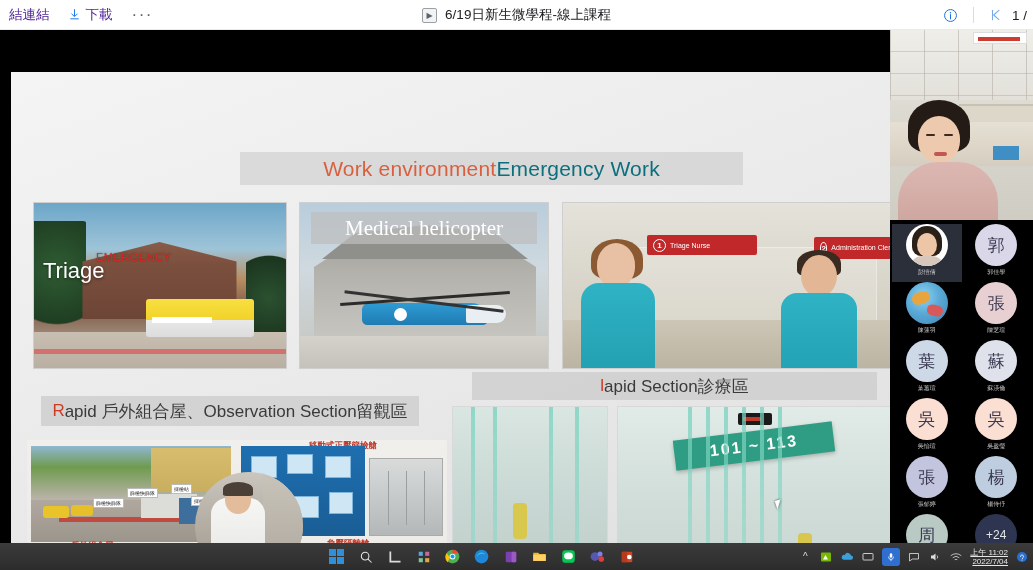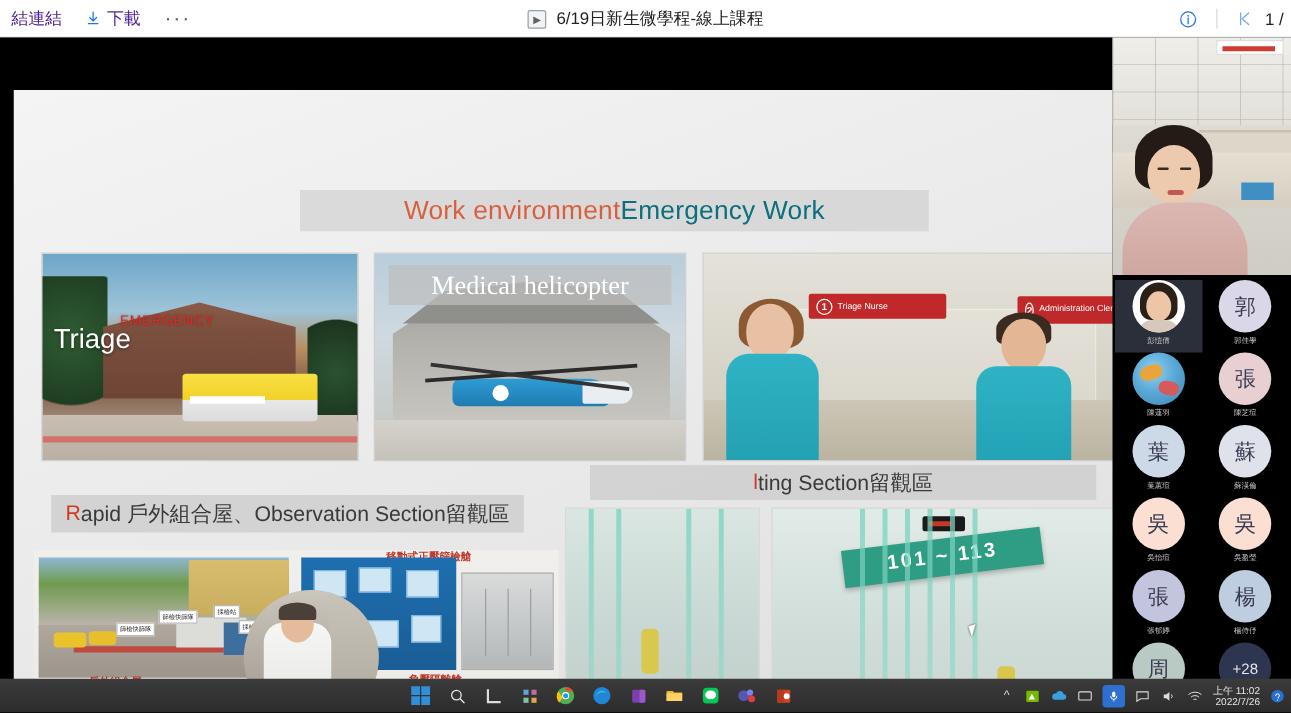--- a/index.html
+++ b/index.html
@@ -307,21 +307,21 @@
         background: linear-gradient(180deg,#3b3b3b 0%,#2c2c2c 100%); }
   .tb-icons { position: absolute; left: 328px; top: 0; height: 27px;
         display: flex; align-items: center; gap: 12px; }
   .ti { width: 17px; height: 17px; display: flex; align-items: center; justify-content: center;
         position: relative; cursor: pointer; }
   .win-logo { width: 15px; height: 15px; display: grid; grid-template-columns: 1fr 1fr;
         grid-template-rows: 1fr 1fr; gap: 1.5px; }
   .win-logo i { background: #2f8fd8; display: block; }
   .tray { position: absolute; right: 4px; top: 0; height: 27px;
         display: flex; align-items: center; gap: 7px; color: #e6e6e6; font-size: 8px; }
-  .tray .tclock { text-align: right; line-height: 9px; white-space: nowrap; }
+  .tray .tclock { text-align: right; line-height: 9px; white-space: nowrap; text-decoration: underline; }
   .tray .tico { width: 14px; height: 14px; display: flex; align-items: center; justify-content: center;
         font-size: 10px; color: #dcdcdc; }
   .mic-active { background: #2f6fd0; border-radius: 3px; width: 18px; height: 18px;
         display: flex; align-items: center; justify-content: center; color: #fff; font-size: 10px; }
 
   .cursor-arrow { position: absolute; left: 776px; top: 470px; width: 0; height: 0;
         border-left: 6px solid #fff; border-bottom: 9px solid transparent;
         transform: rotate(-18deg); filter: drop-shadow(0 0 1px rgba(0,0,0,.8)); }
 </style>
 </head>
@@ -419,21 +419,21 @@
         </div>
         <div class="nurseB">
           <div class="hair"></div>
             <div class="head"></div>
             <div class="body"></div>
         </div>
       </div>
 
       <div class="band-gray band-first">
           <span class="red-char">l</span>
-          <span>ting Section留觀區</span>
+          <span>apid Section診療區</span>
       </div>
 
       <div class="band-gray band-rapid">
         <span class="red-char">R</span>
           <span>apid 戶外組合屋、Observation Section留觀區</span>
       </div>
 
       <div class="photo p4">
         <div class="street">
           <div class="bldg"></div>
@@ -594,21 +594,21 @@
         </div>
 
         <div class="pcell">
           <div class="pav" style="background:#b9c9c3">
             <span>周</span>
           </div>
           <div class="pname">周柔安</div>
         </div>
 
         <div class="pcell">
-          <div class="pav more">+28</div>
+          <div class="pav more">+24</div>
         </div>
 
       </div>
     </div>
   </div>
 
   <div class="taskbar">
     <div class="tb-icons">
       <div class="ti">
         <span class="win-logo">
@@ -721,21 +721,21 @@
             <path d="M16 9a4 4 0 0 1 0 6" fill="none" stroke="#dcdcdc" stroke-width="1.6"></path>
           </svg>
       </span>
       <span class="tico">
         <svg width="12" height="12" viewBox="0 0 24 24">
             <path d="M2 9a15 15 0 0 1 20 0M6 13a9 9 0 0 1 12 0M10 17a4 4 0 0 1 4 0" fill="none" stroke="#dcdcdc" stroke-width="1.6" stroke-linecap="round"></path>
           </svg>
       </span>
       <span class="tclock">
         <div>上午 11:02</div>
-        <div>2022/7/26</div>
+        <div>2022/7/04</div>
       </span>
       <span class="tico">
         <svg width="12" height="12" viewBox="0 0 24 24">
             <circle cx="12" cy="12" r="10" fill="#2a6fd0"></circle>
             <path d="M9 11a3 3 0 1 1 4 2.8V15" fill="none" stroke="#fff" stroke-width="1.6" stroke-linecap="round"></path>
             <circle cx="12" cy="18" r="1" fill="#fff"></circle>
           </svg>
       </span>
     </div>
   </div>

